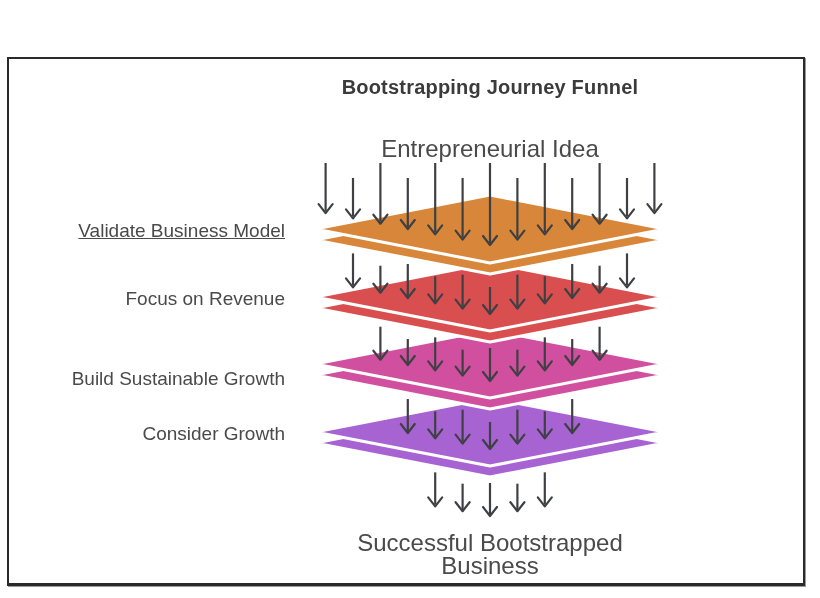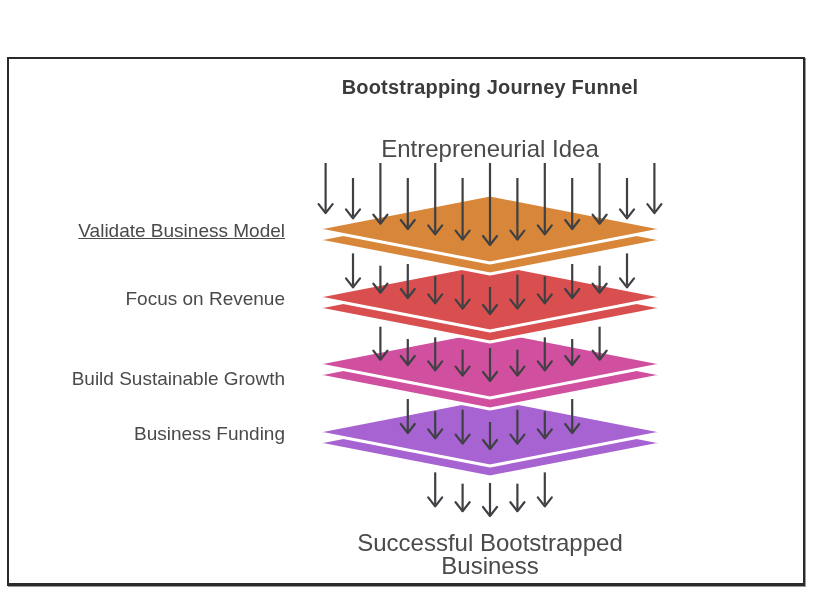--- a/index.html
+++ b/index.html
@@ -161,17 +161,17 @@
       </g>
     </svg>
 
   <div class="txt title">Bootstrapping Journey Funnel</div>
 
   <div class="txt top-label">Entrepreneurial Idea</div>
 
   <div class="txt stage-label stage-0">Validate Business Model</div>
   <div class="txt stage-label stage-1">Focus on Revenue</div>
   <div class="txt stage-label stage-2">Build Sustainable Growth</div>
-  <div class="txt stage-label stage-3">Business Funding</div>
+  <div class="txt stage-label stage-3">Consider Growth</div>
 
   <div class="txt bottom-label">Successful Bootstrapped Business</div>
 
 </div>
 
 </body></html>

